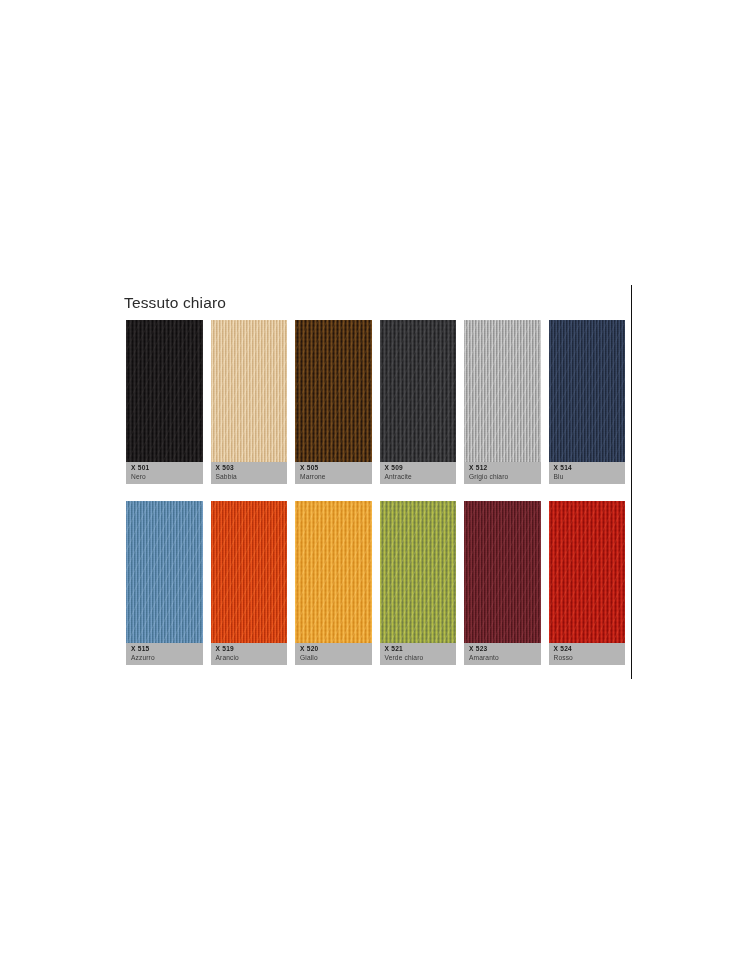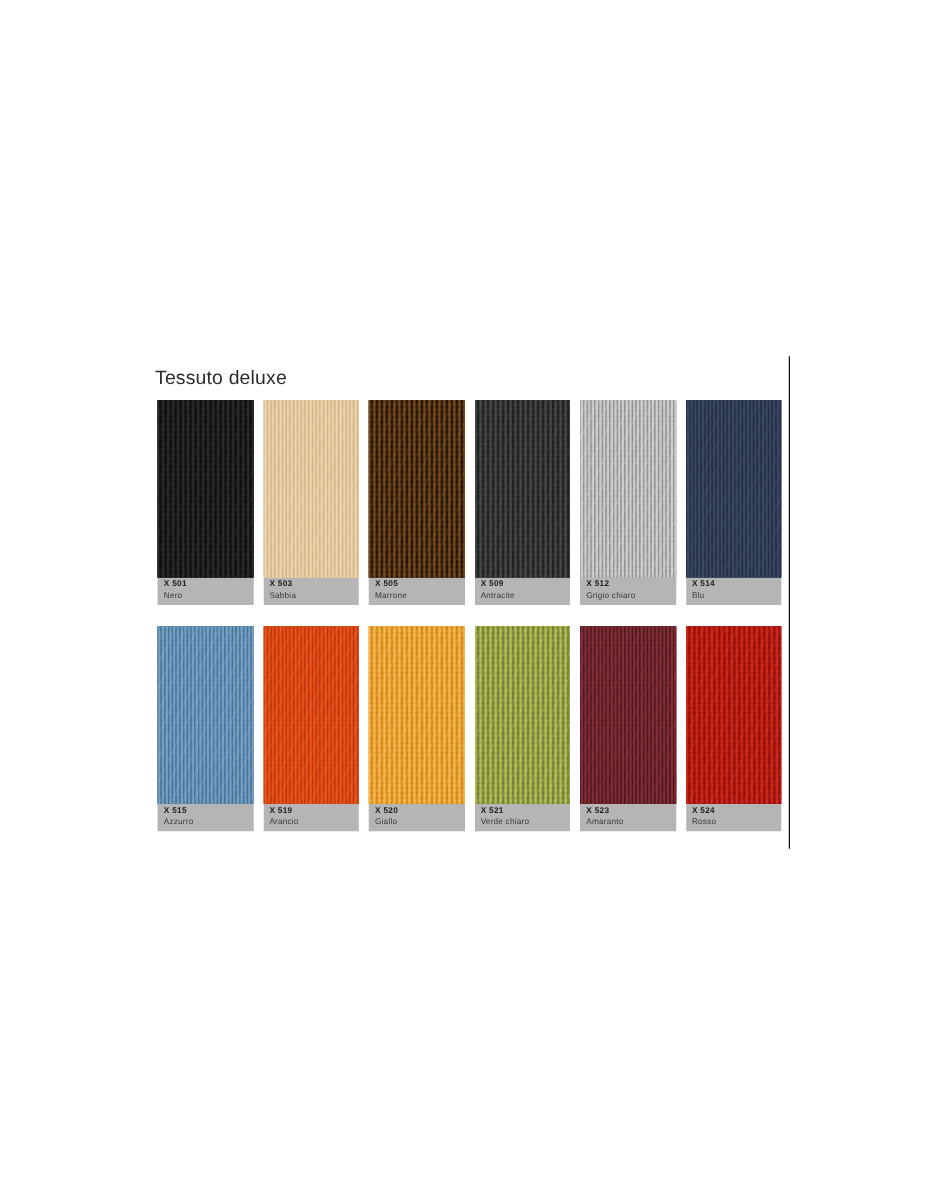--- a/index.html
+++ b/index.html
@@ -98,21 +98,21 @@
     white-space: nowrap;
   }
 </style>
 </head>
 <body>
 
 <div id="sheet">
 
   <div id="vrule"></div>
 
-  <div id="title">Tessuto deluxe</div>
+  <div id="title">Tessuto chiaro</div>
 
   <div class="grid" id="row1">
     <div class="row">
         <div class="cell">
           <div class="swatch">
             <div class="weave" style="background: repeating-linear-gradient(115deg, rgba(69, 64, 63, 0.25) 0px, rgba(69, 64, 63, 0) 1px, rgba(69, 64, 63, 0) 7px, rgba(69, 64, 63, 0.2) 8px), repeating-linear-gradient(90deg, rgba(46, 43, 44, 0.8) 0px, rgba(46, 43, 44, 0.8) 1px, rgba(13, 11, 12, 0.733) 2px, rgba(13, 11, 12, 0.733) 3px, rgba(46, 43, 44, 0.8) 4px), repeating-linear-gradient(0deg, rgba(13, 11, 12, 0.667) 0px, rgba(13, 11, 12, 0.667) 1px, rgba(46, 43, 44, 0.6) 2px, rgba(46, 43, 44, 0.6) 3px, rgba(13, 11, 12, 0.667) 4px), linear-gradient(rgb(26, 23, 24), rgb(26, 23, 24)) rgb(26, 23, 24);"></div>
           </div>
           <div class="label" style="background: rgb(181, 181, 181);">
             <span class="code">X 501</span>
             <span class="nm">Nero</span>

